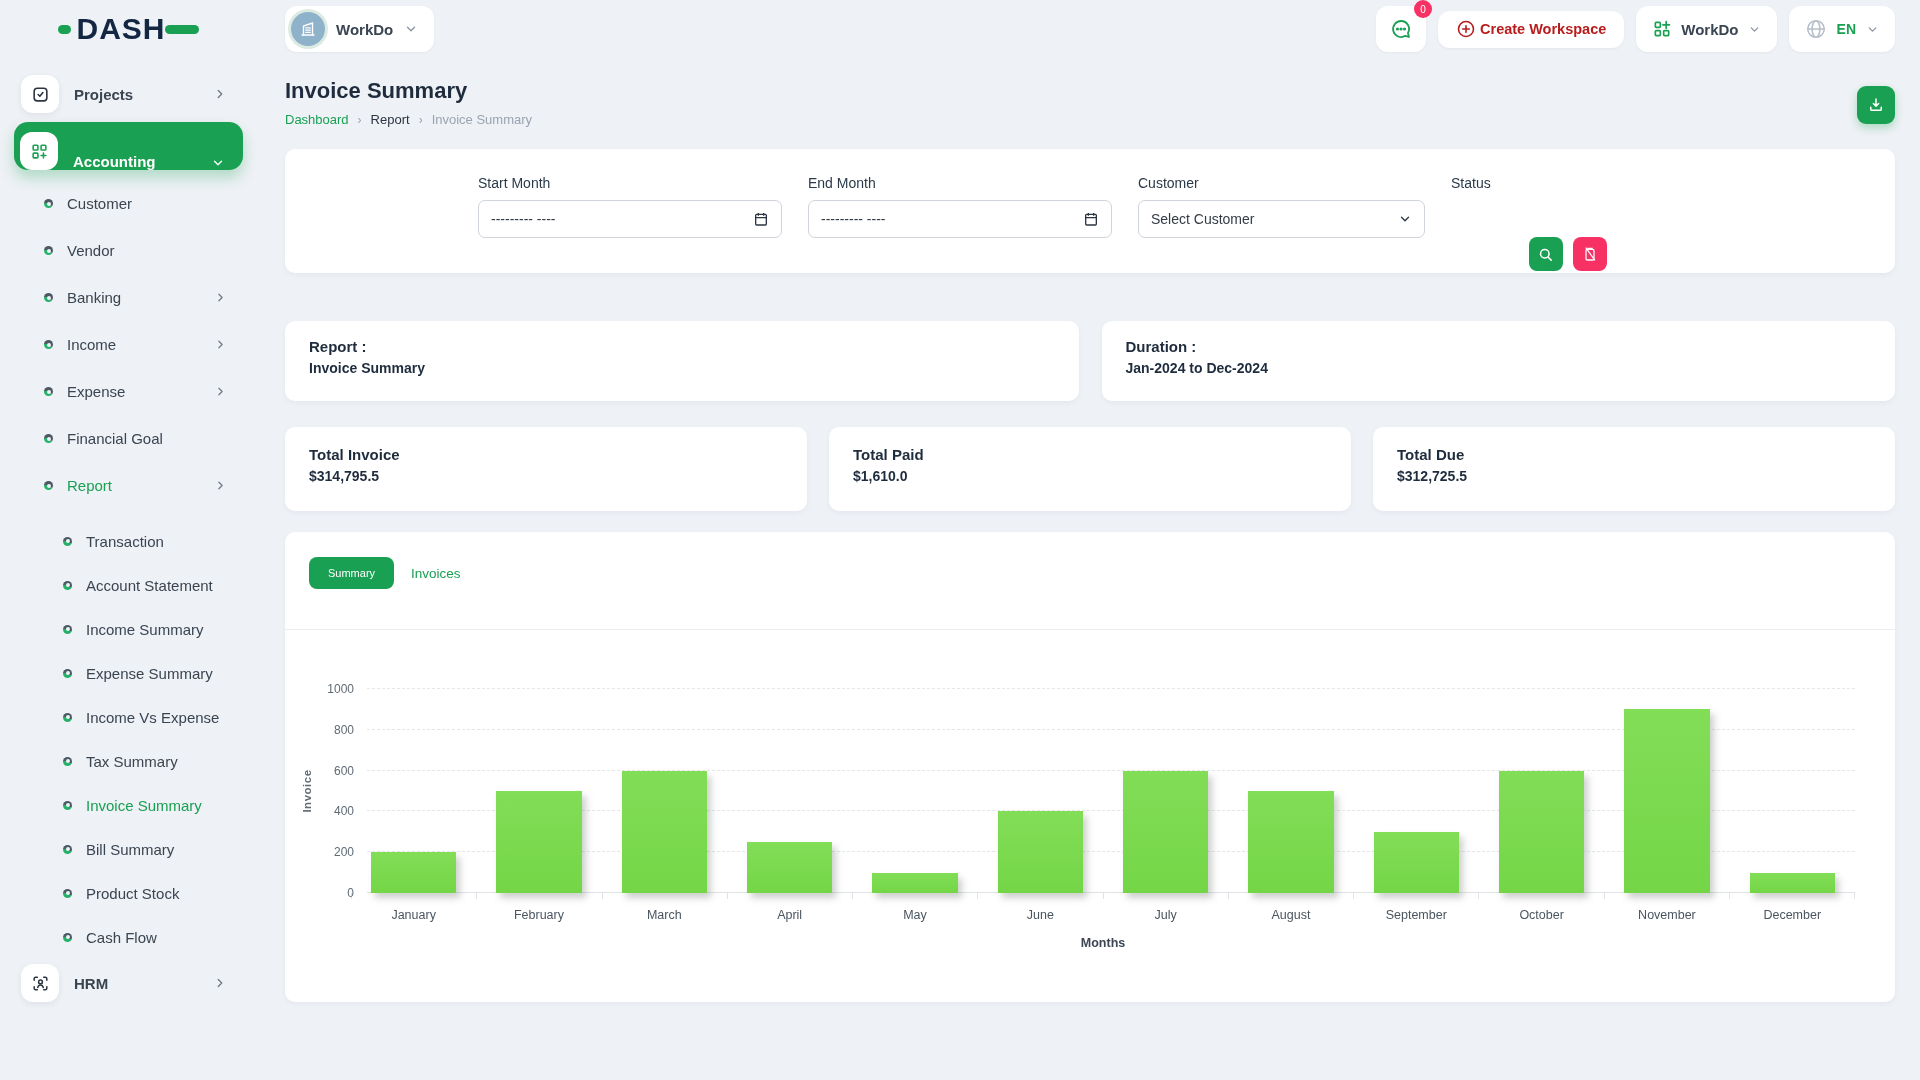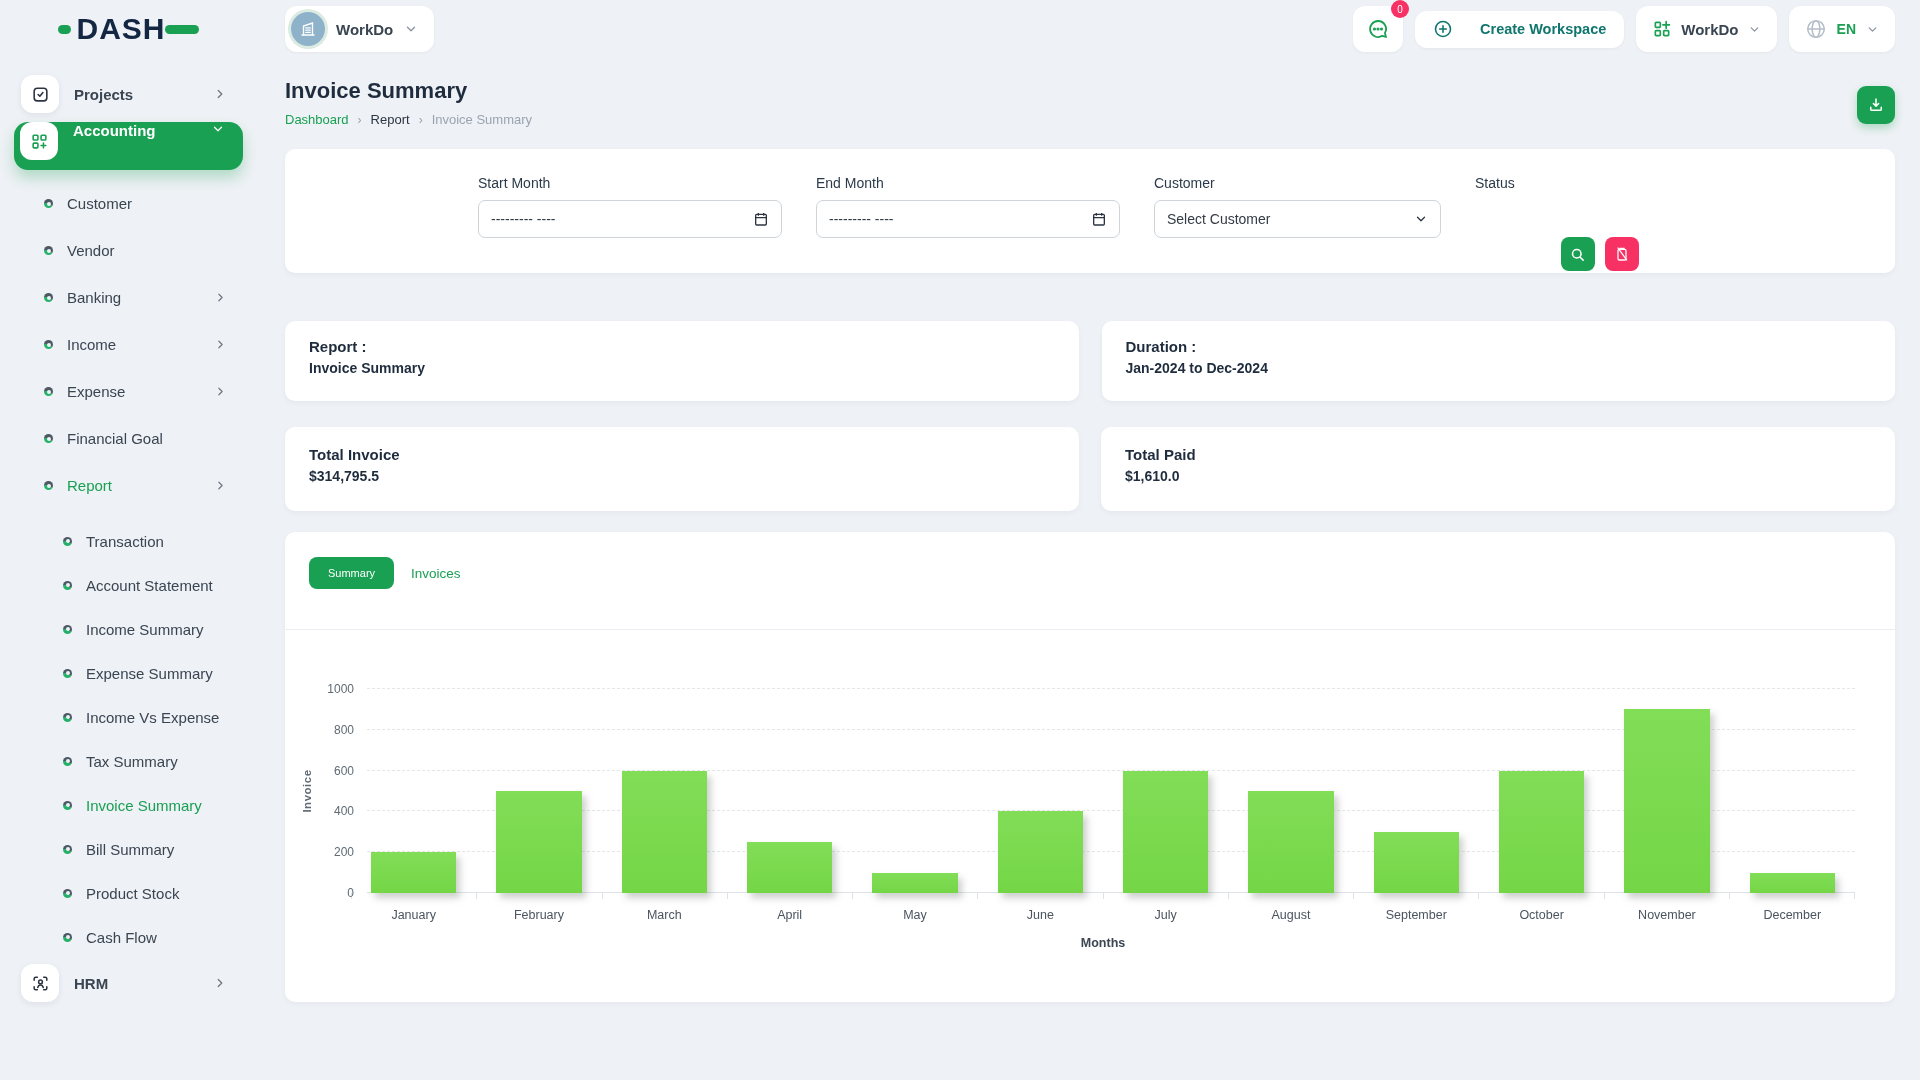--- a/index.html
+++ b/index.html
@@ -21,38 +21,38 @@
 
   .pill { background:#fff; border-radius:12px; box-shadow:0 1px 3px rgba(33,50,80,.05); display:flex; align-items:center; cursor:pointer; }
   .workspace-pill { margin-left:28px; height:46px; padding:6px 16px 6px 6px; gap:11px; }
   .avatar { width:34px; height:34px; border-radius:50%; background:#8fb2cb; color:#fff; display:flex; align-items:center; justify-content:center; box-shadow:0 0 0 3px #dcebe2; }
   .workspace-label { font-size:15px; color:#3a4552; font-weight:bold; }
   .chev { color:#8b95a1; }
 
   .header-right { margin-left:auto; display:flex; align-items:center; gap:12px; padding-right:25px; }
   .icon-pill { width:50px; height:46px; justify-content:center; position:relative; }
   .badge { position:absolute; top:-6px; right:-6px; min-width:18px; height:18px; border-radius:9px; background:#f73164; color:#fff; font-size:10px; display:flex; align-items:center; justify-content:center; padding:0 5px; }
-  .create-pill { height:37px; padding:0 18px; gap:27px; color:#0f766e; font-size:14.5px; font-weight:bold; }
+  .create-pill { height:37px; padding:0 18px; gap:4px; color:#b91c1c; font-size:14.5px; font-weight:bold; }
   .workdo-pill { height:46px; padding:0 16px; gap:9px; font-size:15px; font-weight:bold; color:#3a4552; }
   .lang-pill { height:46px; padding:0 16px; gap:10px; }
   .lang-code { color:#1aa053; font-size:14px; font-weight:bold; }
   .globe { color:#b6bfc9; }
 
   
   .app { display:flex; height:1022px; }
   .sidebar { width:257px; flex:0 0 257px; padding:14px 0 0 0; }
   .main { flex:1; padding:20px 25px 0 28px; }
 
   
   .side-row { display:flex; align-items:center; height:44px; padding:0 30px 0 21px; cursor:pointer; }
   .icon-box { width:38px; height:38px; border-radius:12px; background:#fff; box-shadow:0 2px 6px rgba(33,50,80,.08); display:flex; align-items:center; justify-content:center; color:#2b3440; flex:0 0 38px; }
   .side-row .side-label { margin-left:15px; font-size:15px; color:#3a4552; font-weight:bold; flex:1; }
   .side-chev { color:#6d7884; }
 
-  .accounting-pill { margin:6px 14px 0 14px; height:48px; background:#1aa053; border-radius:14px; display:flex; align-items:flex-start; padding:0 18px 0 6px; box-shadow:0 8px 14px rgba(26,160,83,.28); cursor:pointer; }
+  .accounting-pill { margin:6px 14px 0 14px; height:48px; background:#1aa053; border-radius:14px; display:flex; align-items:flex-end; padding:0 18px 0 6px; box-shadow:0 8px 14px rgba(26,160,83,.28); cursor:pointer; }
   .accounting-pill .icon-box { color:#1aa053; box-shadow:none; }
   .accounting-pill .side-label { margin-left:15px; font-size:15px; font-weight:bold; color:#fff; flex:1; }
   .accounting-pill .side-chev { color:#fff; }
 
   .menu { margin-top:10px; }
   .m-item { display:flex; align-items:center; height:47px; padding:0 30px 0 44px; cursor:pointer; }
   .m-item .m-label { margin-left:14px; font-size:15px; color:#3a4552; flex:1; }
   .m-item.active .m-label { color:#1aa053; }
   .submenu .m-item { height:44px; padding-left:63px; }
   .bullet { width:9px; height:9px; border-radius:50%; background:conic-gradient(from 120deg,#27b06a 0 45%,#4c5862 45% 100%); position:relative; flex:0 0 9px; }
@@ -66,21 +66,21 @@
   .breadcrumb { margin-top:8px; font-size:13px; display:flex; align-items:center; gap:9px; }
   .bc-link { color:#1aa053; cursor:pointer; }
   .bc-sep { color:#9aa4b0; font-size:12px; }
   .bc-mid { color:#2b3440; cursor:pointer; }
   .bc-cur { color:#9aa4b0; }
   .dl-btn { margin-left:auto; margin-top:8px; width:38px; height:38px; border-radius:9px; background:#1aa053; border:none; color:#fff; display:flex; align-items:center; justify-content:center; cursor:pointer; box-shadow:0 4px 8px rgba(26,160,83,.3); }
 
   .card { background:#fff; border-radius:10px; box-shadow:0 2px 5px rgba(54,80,138,.05); }
 
   
-  .filter-card { margin-top:22px; height:124px; padding:26px 24px 0 193px; display:flex; gap:34px; }
+  .filter-card { margin-top:22px; height:124px; padding:26px 24px 0 193px; display:flex; gap:26px; }
   .f-group { display:flex; flex-direction:column; }
   .f-label { font-size:14px; color:#2b3a4a; margin-bottom:9px; }
   .f-control { height:38px; border:1px solid #ced4da; border-radius:7px; background:#fff; display:flex; align-items:center; padding:0 12px; font-size:14px; color:#333b44; cursor:pointer; }
   .w-month { width:304px; }
   .w-cust { width:287px; }
   .w-stat { width:288px; }
   .f-control .spacer { flex:1; }
   .cal-ic, .sel-chev { color:#2b3440; }
   .f-actions { display:flex; gap:10px; align-self:flex-end; margin-bottom:0; padding-bottom:0; margin-left:12px; align-items:center; height:38px; margin-top:auto; }
   .sq-btn { width:34px; height:34px; border-radius:8px; border:none; display:flex; align-items:center; justify-content:center; color:#fff; cursor:pointer; }
@@ -425,20 +425,24 @@
 
     <div class="totals-row">
       <div class="card total-card">
         <div class="info-title">Total Invoice</div>
         <div class="info-value">$314,795.5</div>
       </div>
       <div class="card total-card">
         <div class="info-title">Total Paid</div>
         <div class="info-value">$1,610.0</div>
       </div>
+      <div class="card total-card">
+        <div class="info-title">Total Due</div>
+        <div class="info-value">$312,725.5</div>
+      </div>
     </div>
 
     <div class="card chart-card">
       <div class="tabs">
         <button class="tab-active">Summary</button>
         <button class="tab-link">Invoices</button>
       </div>
       <div class="tab-divider"></div>
 
       <div class="chart-area">

